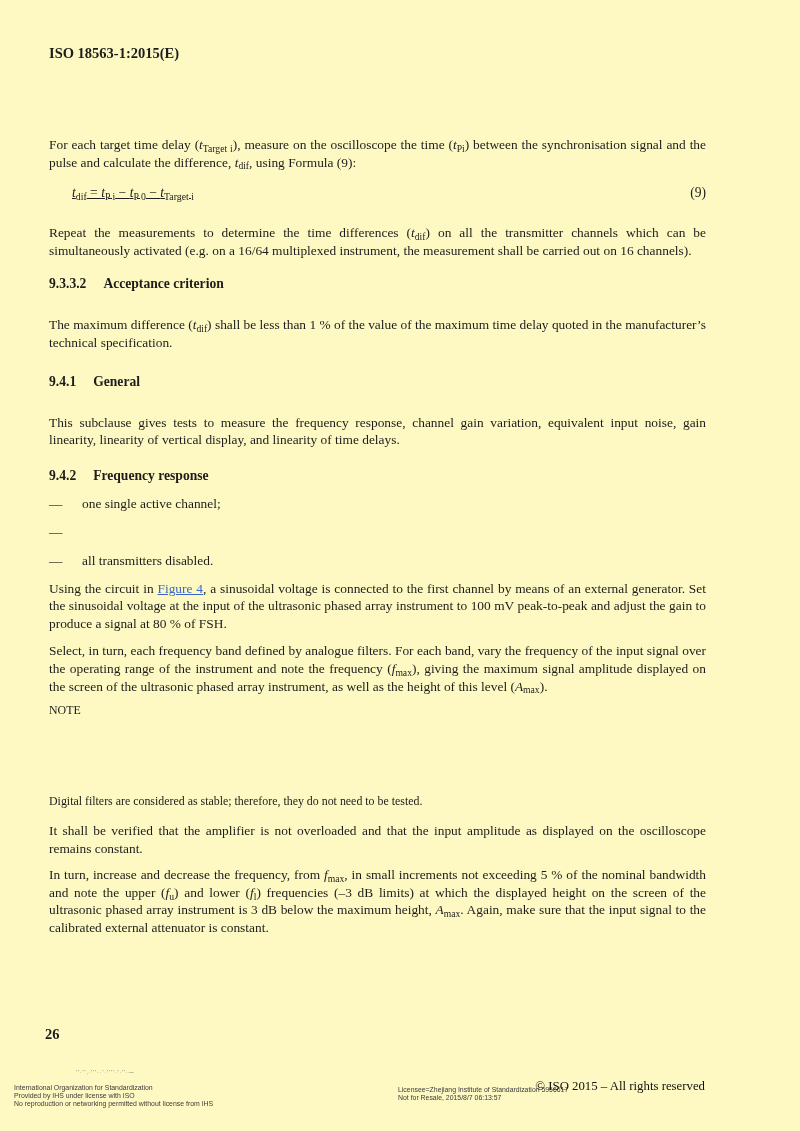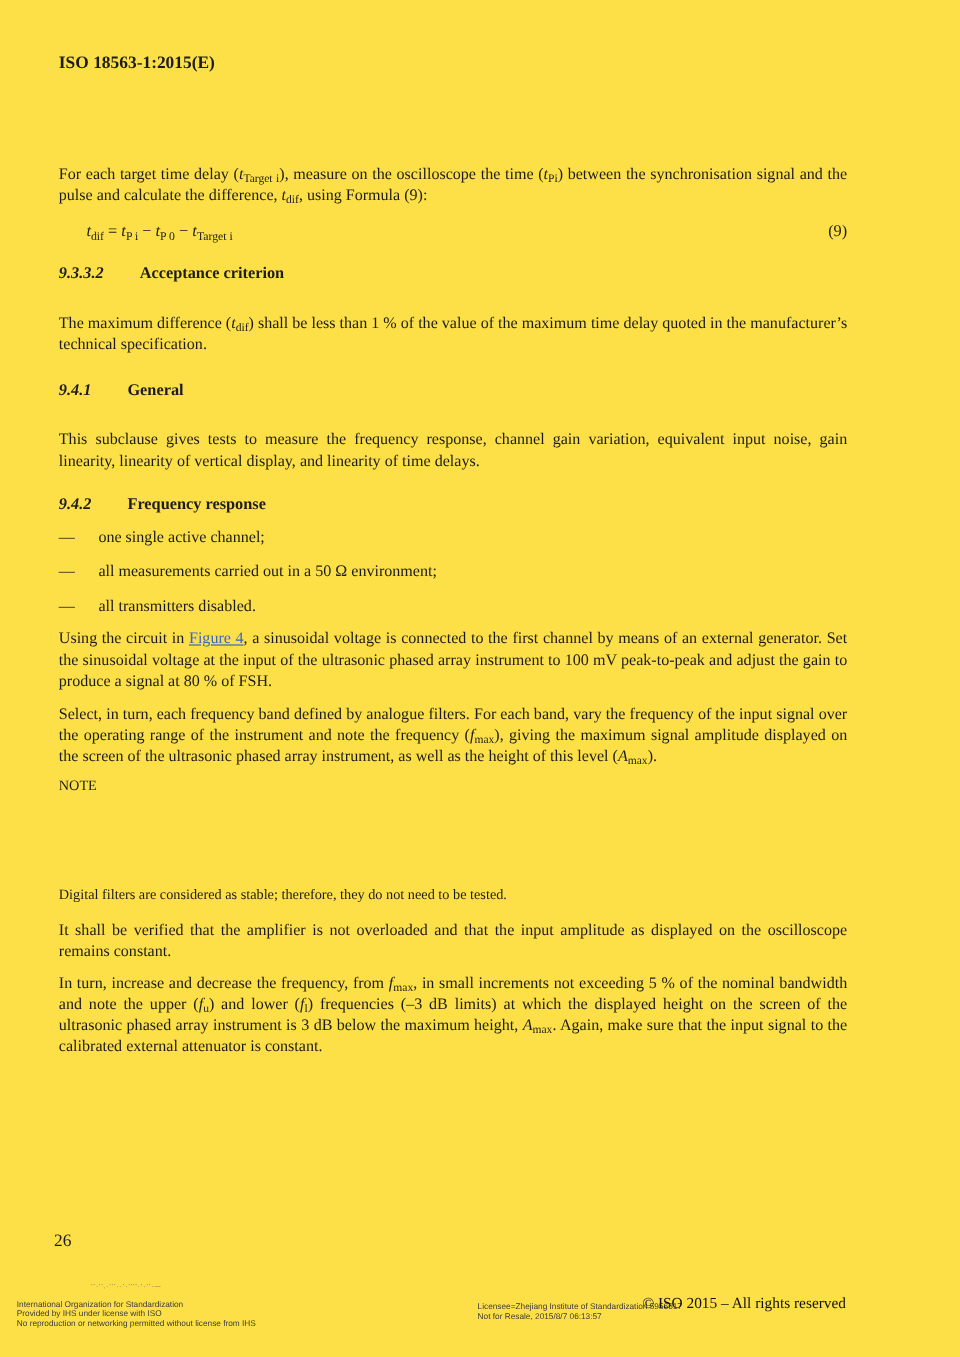--- a/index.html
+++ b/index.html
@@ -1,36 +1,36 @@
 <!DOCTYPE html>
 <html><head>
 <meta charset="utf-8">
 <style>
   html,body{margin:0;padding:0;background:#ffffff;}
-  .page{position:relative;width:800px;height:1131px;background:#fde047;overflow:hidden;
+  .page{position:relative;width:800px;height:1131px;background:#fef9c3;overflow:hidden;
         font-family:"Liberation Serif","DejaVu Serif",serif;color:#1c1c1c;}
   .content{position:absolute;left:49px;top:0;width:657px;}
   .header{font-weight:bold;font-size:14.5px;line-height:17px;margin-top:45px;}
   .para{font-size:13.4px;line-height:17.6px;text-align:justify;margin:0;}
   .h{font-weight:bold;font-size:13.6px;line-height:17px;margin:0;}
   .h-big{font-size:15.5px;line-height:19px;}
-  .hnum{display:inline-block;margin-right:30px;font-style:italic;}
-  .formula{position:relative;font-size:13.6px;line-height:20px;padding-left:23px;}
+  .hnum{display:inline-block;margin-right:17px;}
+  .formula{position:relative;font-size:13.6px;line-height:20px;padding-left:23px;text-decoration:underline;}
   .formula-num{position:absolute;right:0;top:0;}
   sub.sb{font-size:0.72em;line-height:0;position:relative;vertical-align:baseline;top:0.28em;}
   i{font-family:"Liberation Serif","DejaVu Serif",serif;}
   .bullet{display:flex;font-size:13.4px;line-height:17.6px;}
   .bullet .dash{width:33px;flex:0 0 33px;}
   .note{display:flex;font-size:11.9px;line-height:15px;flex-direction:column;}
   .note-label{width:91px;flex:0 0 91px;}
   a.doclink{text-decoration:underline;cursor:pointer;}
   
   .stamp{position:absolute;left:76px;top:1069px;font-size:5px;letter-spacing:1px;color:#6a6a6a;
          font-family:"Liberation Sans",sans-serif;white-space:nowrap;z-index:1;}
-  .page-num{position:absolute;left:45px;top:1026px;font-weight:normal;font-size:14.5px;z-index:3;}
+  .page-num{position:absolute;left:45px;top:1026px;font-weight:bold;font-size:14.5px;z-index:3;}
   .footer-left{position:absolute;left:14px;top:1084px;font-family:"Liberation Sans","DejaVu Sans",sans-serif;
                font-size:6.9px;line-height:8.1px;color:#3a3a3a;z-index:2;white-space:nowrap;}
   .footer-copyright{position:absolute;right:95px;top:1079px;font-size:12.8px;color:#111;z-index:3;white-space:nowrap;}
   .footer-licensee{position:absolute;left:398px;top:1086px;font-family:"Liberation Sans","DejaVu Sans",sans-serif;
                font-size:6.9px;line-height:8.3px;color:#3a3a3a;z-index:2;white-space:nowrap;}
 </style>
 </head>
 <body>
 
 <div class="page">
@@ -38,20 +38,21 @@
 
     <div class="header">ISO 18563-1:2015(E)</div>
 
     <p class="para" style="margin-top:74px">For each target time delay (<i>t</i><sub class="sb">Target i</sub>), measure on the oscilloscope the time (<i>t</i><sub class="sb">Pi</sub>) between the synchronisation signal and the pulse and calculate the difference, <i>t</i><sub class="sb">dif</sub>, using Formula (9):</p>
 
     <div class="formula" style="margin-top:12px">
       <span class="formula-body"><i>t</i><sub class="sb">dif</sub> = <i>t</i><sub class="sb">P i</sub> − <i>t</i><sub class="sb">P 0</sub> − <i>t</i><sub class="sb">Target i</sub></span>
       <span class="formula-num">(9)</span>
     </div>
 
+    <p class="para" style="margin-top:21px">Repeat the measurements to determine the time differences (<i>t</i><sub class="sb">dif</sub>) on all the transmitter channels which can be simultaneously activated (e.g. on a 16/64 multiplexed instrument, the measurement shall be carried out on 16 channels).</p>
 
     <h3 class="h" style="margin-top:16px">
       <span class="hnum">9.3.3.2</span><span>Acceptance criterion</span>
     </h3>
 
     <p class="para" style="margin-top:24px">The maximum difference (<i>t</i><sub class="sb">dif</sub>) shall be less than 1 % of the value of the maximum time delay quoted in the manufacturer’s technical specification.</p>
 
 
     <h3 class="h" style="margin-top:21px">
       <span class="hnum">9.4.1</span><span>General</span>
@@ -64,21 +65,20 @@
     </h3>
 
 
 
     <div class="bullet" style="margin-top:11px">
       <span class="dash">—</span>
       <span>one single active channel;</span>
     </div>
     <div class="bullet" style="margin-top:11px">
       <span class="dash">—</span>
-      <span>all measurements carried out in a 50 Ω environment;</span>
     </div>
     <div class="bullet" style="margin-top:11px">
       <span class="dash">—</span>
       <span>all transmitters disabled.</span>
     </div>
 
     <p class="para" style="margin-top:10px">Using the circuit in <a class="doclink" href="#" style="color: rgb(58, 102, 198);">Figure 4</a>, a sinusoidal voltage is connected to the first channel by means of an external generator. Set the sinusoidal voltage at the input of the ultrasonic phased array instrument to 100 mV peak-to-peak and adjust the gain to produce a signal at 80 % of FSH.</p>
 
     <p class="para" style="margin-top:10px">Select, in turn, each frequency band defined by analogue filters. For each band, vary the frequency of the input signal over the operating range of the instrument and note the frequency (<i>f</i><sub class="sb">max</sub>), giving the maximum signal amplitude displayed on the screen of the ultrasonic phased array instrument, as well as the height of this level (<i>A</i><sub class="sb">max</sub>).</p>
 

